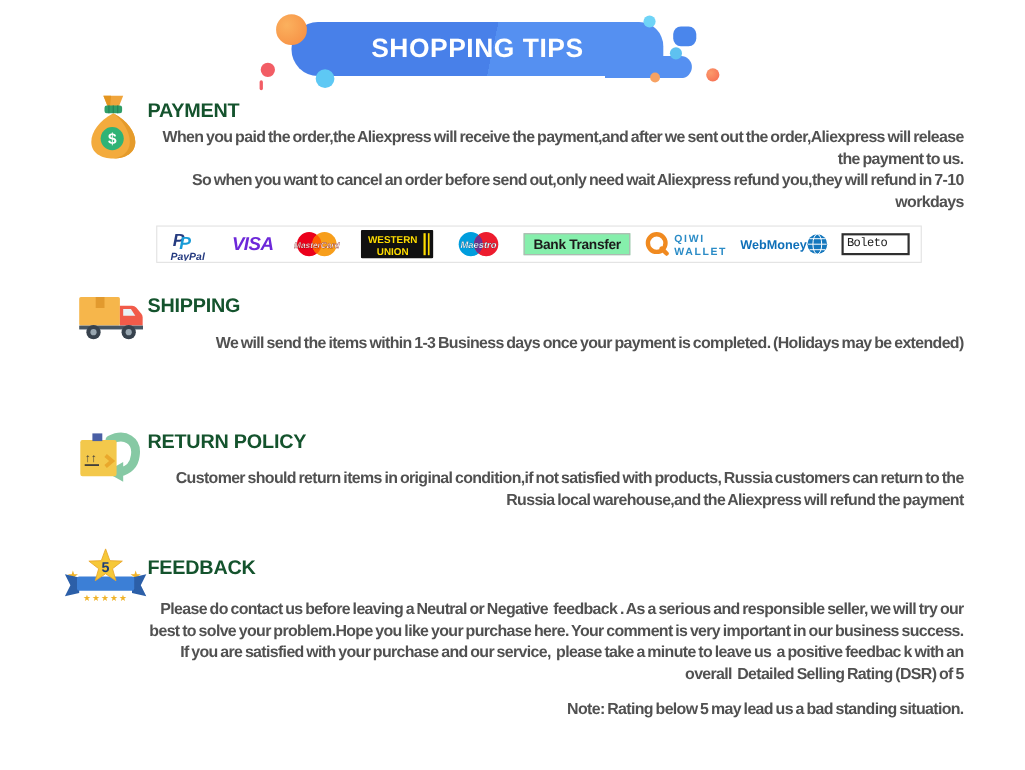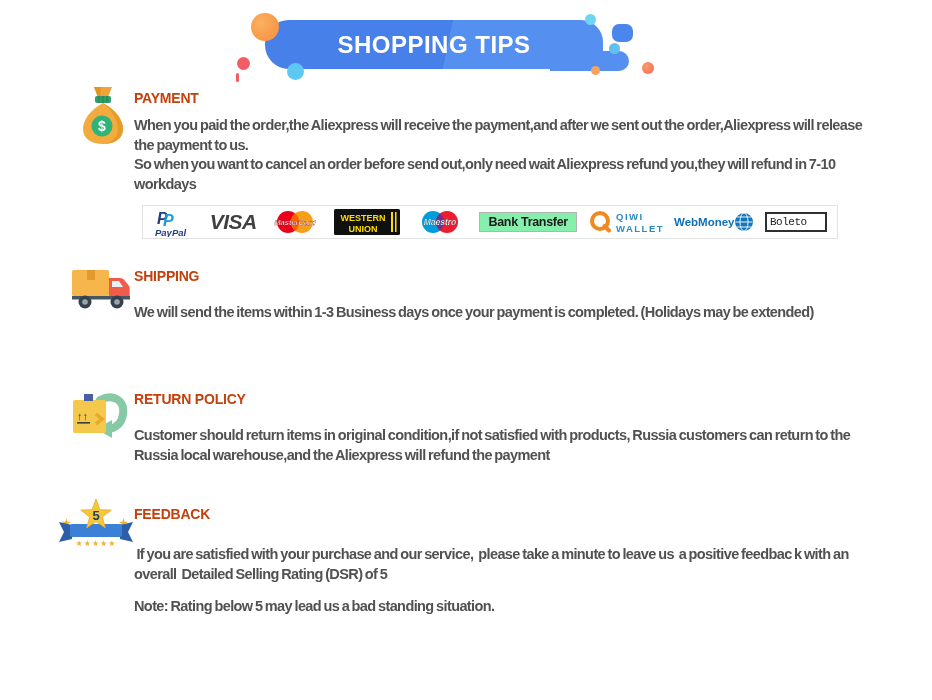--- a/index.html
+++ b/index.html
@@ -19,39 +19,39 @@
   .d-orange{left:251px;top:13px;width:28px;height:28px;background:radial-gradient(circle at 35% 35%,#fbb15e,#f68b40);}
   .d-red{left:237px;top:57px;width:13px;height:13px;background:#f25d65;}
   .d-redbar{left:236px;top:73px;width:3px;height:9px;border-radius:2px;background:#f25d65;position:absolute;}
   .d-cyanL{left:287px;top:63px;width:17px;height:17px;background:#5ec8f4;}
   .d-cyanTR{left:585px;top:14px;width:11px;height:11px;background:#6fd4f7;}
   .d-cyanMR{left:609px;top:43px;width:11px;height:11px;background:#5ec1f0;}
   .d-orangeS{left:591px;top:66px;width:9px;height:9px;background:#f7a263;}
   .d-pink{left:642px;top:62px;width:12px;height:12px;background:radial-gradient(circle at 35% 35%,#fb9a6b,#f6684f);}
 
   
-  .sec-h{position:absolute;left:134px;margin:0;font-size:14px;font-weight:700;color:#c2410c;letter-spacing:-0.2px;}
+  .sec-h{position:absolute;left:134px;margin:0;font-size:18px;font-weight:700;color:#14532d;letter-spacing:-0.2px;}
   #h-payment{top:90px}#h-shipping{top:268px}#h-return{top:391px}#h-feedback{top:506px}
   .sec-b{position:absolute;left:134px;width:742px;font-size:14.5px;font-weight:700;color:#515151;
-         line-height:19.5px;letter-spacing:-0.6px;word-spacing:-1px;}
+         line-height:19.5px;letter-spacing:-0.6px;word-spacing:-1px;text-align:right;}
   #b-payment{top:116px}#b-shipping{top:303px}#b-return{top:426px}#b-feedback{top:545px}
   .sec-b p{margin:0;white-space:pre-wrap;}
   .note{margin-top:13px !important;}
   .icon{position:absolute;}
   #i-payment{left:74px;top:85px;}
   #i-shipping{left:70px;top:263px;}
   #i-return{left:70px;top:387px;}
   #i-feedback{left:57px;top:497px;}
 
   
   .logos{position:absolute;left:142px;top:205px;width:696px;height:34px;box-sizing:border-box;
          border:1px solid #e2e2e2;background:#fff;display:flex;align-items:center;
          justify-content:space-between;padding:0 10px;}
   .logo{display:flex;align-items:center;}
-  .visa{font-size:21px;font-weight:700;font-style:italic;color:#404040;letter-spacing:-0.5px;text-align:center;}
+  .visa{font-size:17px;font-weight:700;font-style:italic;color:#6d28d9;letter-spacing:-0.5px;text-align:center;}
   .bank{border:1px solid #b3b3b3;padding:2px 8px;font-size:12.5px;font-weight:700;color:#1b1b1b;
         letter-spacing:-0.3px;background:#86efac;}
   .boleto{border:2px solid #2f2f2f;width:52px;padding:2px 3px;background:#fff;}
   .boleto .bars{height:8px;background:repeating-linear-gradient(90deg,#1d1d1d 0 2px,#ffffff 2px 4px);}
   .boleto .lbl{font-size:11px;color:#222;text-align:center;line-height:12px;letter-spacing:-0.5px;font-family:Liberation Mono, monospace;}
 </style>
 </head>
 <body>
 
 <div class="page">
@@ -201,17 +201,18 @@
       <polygon points="2,25 15,28 15,42 2,45 7,35" fill="#2c5fa8"></polygon>
       <polygon points="76,25 63,28 63,42 76,45 71,35" fill="#2c5fa8"></polygon>
       <rect x="13" y="27" width="52" height="13" rx="2" fill="#3c7fd6"></rect>
       <polygon points="39,2 42.9,12.7 54.2,13.1 45.3,20 48.4,30.9 39,24.6 29.6,30.9 32.7,20 23.8,13.1 35.1,12.7" fill="#f6c838" stroke="#e8a62a" stroke-width="0.8"></polygon>
       <text x="39" y="23" text-anchor="middle" font-size="13" font-weight="bold" fill="#1c3e77">5</text>
       <text x="39" y="49" text-anchor="middle" font-size="8" fill="#f0b32a" letter-spacing="1">★★★★★</text>
     </svg>
   </div>
   <h2 class="sec-h" id="h-feedback">FEEDBACK</h2>
   <div class="sec-b" id="b-feedback">
+    <p>Please do contact us before leaving a Neutral or Negative  feedback . As a serious and responsible seller, we will try our best to solve your problem.Hope you like your purchase here. Your comment is very important in our business success.</p>
     <p> If you are satisfied with your purchase and our service,  please take a minute to leave us  a positive feedbac k with an overall  Detailed Selling Rating (DSR) of 5</p>
     <p class="note">Note: Rating below 5 may lead us a bad standing situation.</p>
   </div>
 
 </div>
 
 </body></html>

